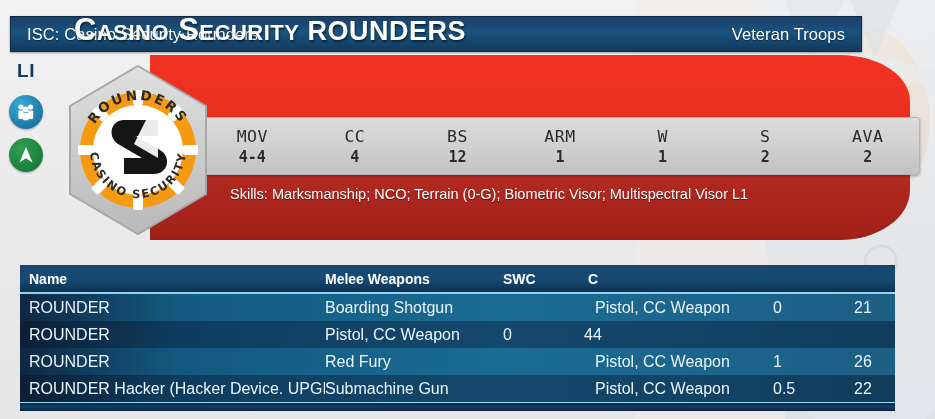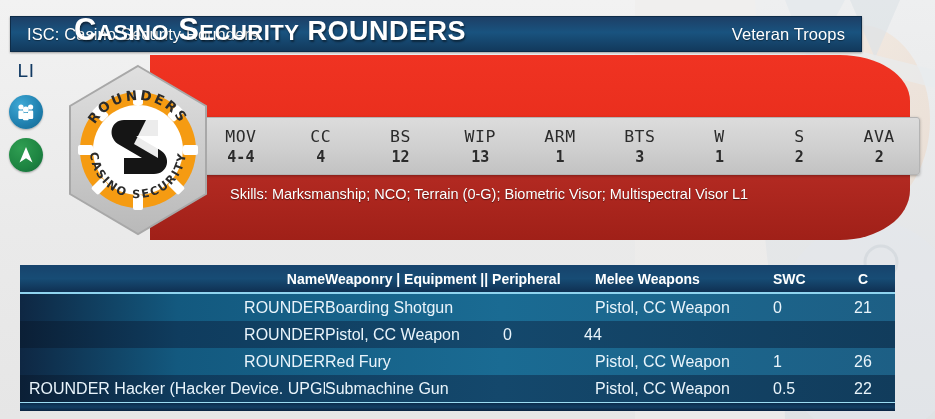--- a/index.html
+++ b/index.html
@@ -44,21 +44,21 @@
   }
 
   
   #sidebar {
     position: absolute; left: 0; top: 60px;
     width: 52px; height: 140px;
     display: flex; flex-direction: column;
     align-items: center; gap: 9px;
   }
   #sidebar .li-label {
-    color: #123a63; font-size: 19px; font-weight: normal;
+    color: #123a63; font-size: 19px; font-weight: bold;
     letter-spacing: .5px; margin-bottom: 4px;
   }
   .sb-icon {
     width: 34px; height: 34px; border-radius: 50%;
     display: flex; align-items: center; justify-content: center;
     box-shadow: 0 1px 2px rgba(0,0,0,.3);
   }
   .sb-icon.troops {
     background: radial-gradient(circle at 35% 30%,#3fa9d6 0%,#1f7fae 60%,#15658c 100%);
   }
@@ -134,21 +134,21 @@
   .trow { display: flex; align-items: center; height: 27px; }
   .trow.head {
     background: linear-gradient(180deg,#17436c 0%,#174c75 50%,#0f3052 100%);
     height: 29px;
     border-bottom: 2px solid #8fd4ef;
   }
   .trow.head .cell { color: #ffffff; font-weight: bold; font-size: 14px; }
   .trow.r-light { background: linear-gradient(90deg,#0e2743 0%,#13597f 18%,#1a6b93 55%,#1d5f85 100%); }
   .trow.r-dark  { background: linear-gradient(90deg,#0b1f36 0%,#0f3c5e 18%,#14486c 55%,#113c5c 100%); }
   .cell { color: #e9f4fb; font-size: 16px; white-space: nowrap; overflow: hidden; }
-  .c-name   { width: 305px; padding-left: 9px; text-align: right; }
+  .c-name   { width: 305px; padding-left: 9px; }
   .c-weapon { width: 270px; }
   .c-melee  { width: 178px; }
   .c-swc    { width: 68px; text-align: left; }
   .c-c      { width: 50px; text-align: center; padding-right: 6px; }
   #table-footer {
     height: 9px;
     background: linear-gradient(180deg,#0b2b4b 0%,#123e63 50%,#0a2340 100%);
     border-top: 1px solid #9cdcf2;
   }
 </style>
@@ -219,30 +219,22 @@
     </div>
     <div class="stat">
       <span class="k">CC</span>
       <span class="v">4</span>
     </div>
     <div class="stat">
       <span class="k">BS</span>
       <span class="v">12</span>
     </div>
     <div class="stat">
-      <span class="k">WIP</span>
-      <span class="v">13</span>
-    </div>
-    <div class="stat">
       <span class="k">ARM</span>
       <span class="v">1</span>
-    </div>
-    <div class="stat">
-      <span class="k">BTS</span>
-      <span class="v">3</span>
     </div>
     <div class="stat">
       <span class="k">W</span>
       <span class="v">1</span>
     </div>
     <div class="stat">
       <span class="k">S</span>
       <span class="v">2</span>
     </div>
     <div class="stat">
@@ -281,21 +273,20 @@
     <text font-family="DejaVu Sans, sans-serif" font-size="11.5" font-weight="bold" fill="#2b2b2b" letter-spacing="1.9">
       <textPath href="#arcBot" startOffset="50%" text-anchor="middle">CASINO SECURITY</textPath>
     </text>
     <path d="M96 58 L62 58 C49 58 45 74 56 82 L80 96 L62 96 L62 112 L92 112 C106 112 110 95 98 88 L74 74 L96 74 Z" fill="#151515"></path>
     <path d="M96 58 L84 58 L72 82 L96 96 Z" fill="#ffffff" opacity=".92"></path>
   </svg>
 
   <div id="table">
     <div class="trow head">
       <div class="cell c-name">Name</div>
-      <div class="cell c-weapon">Weaponry | Equipment || Peripheral</div>
       <div class="cell c-melee">Melee Weapons</div>
       <div class="cell c-swc">SWC</div>
       <div class="cell c-c">C</div>
     </div>
 
     <div class="trow r-light">
       <div class="cell c-name">ROUNDER</div>
       <div class="cell c-weapon">Boarding Shotgun</div>
       <div class="cell c-melee">Pistol, CC Weapon</div>
       <div class="cell c-swc">0</div>

